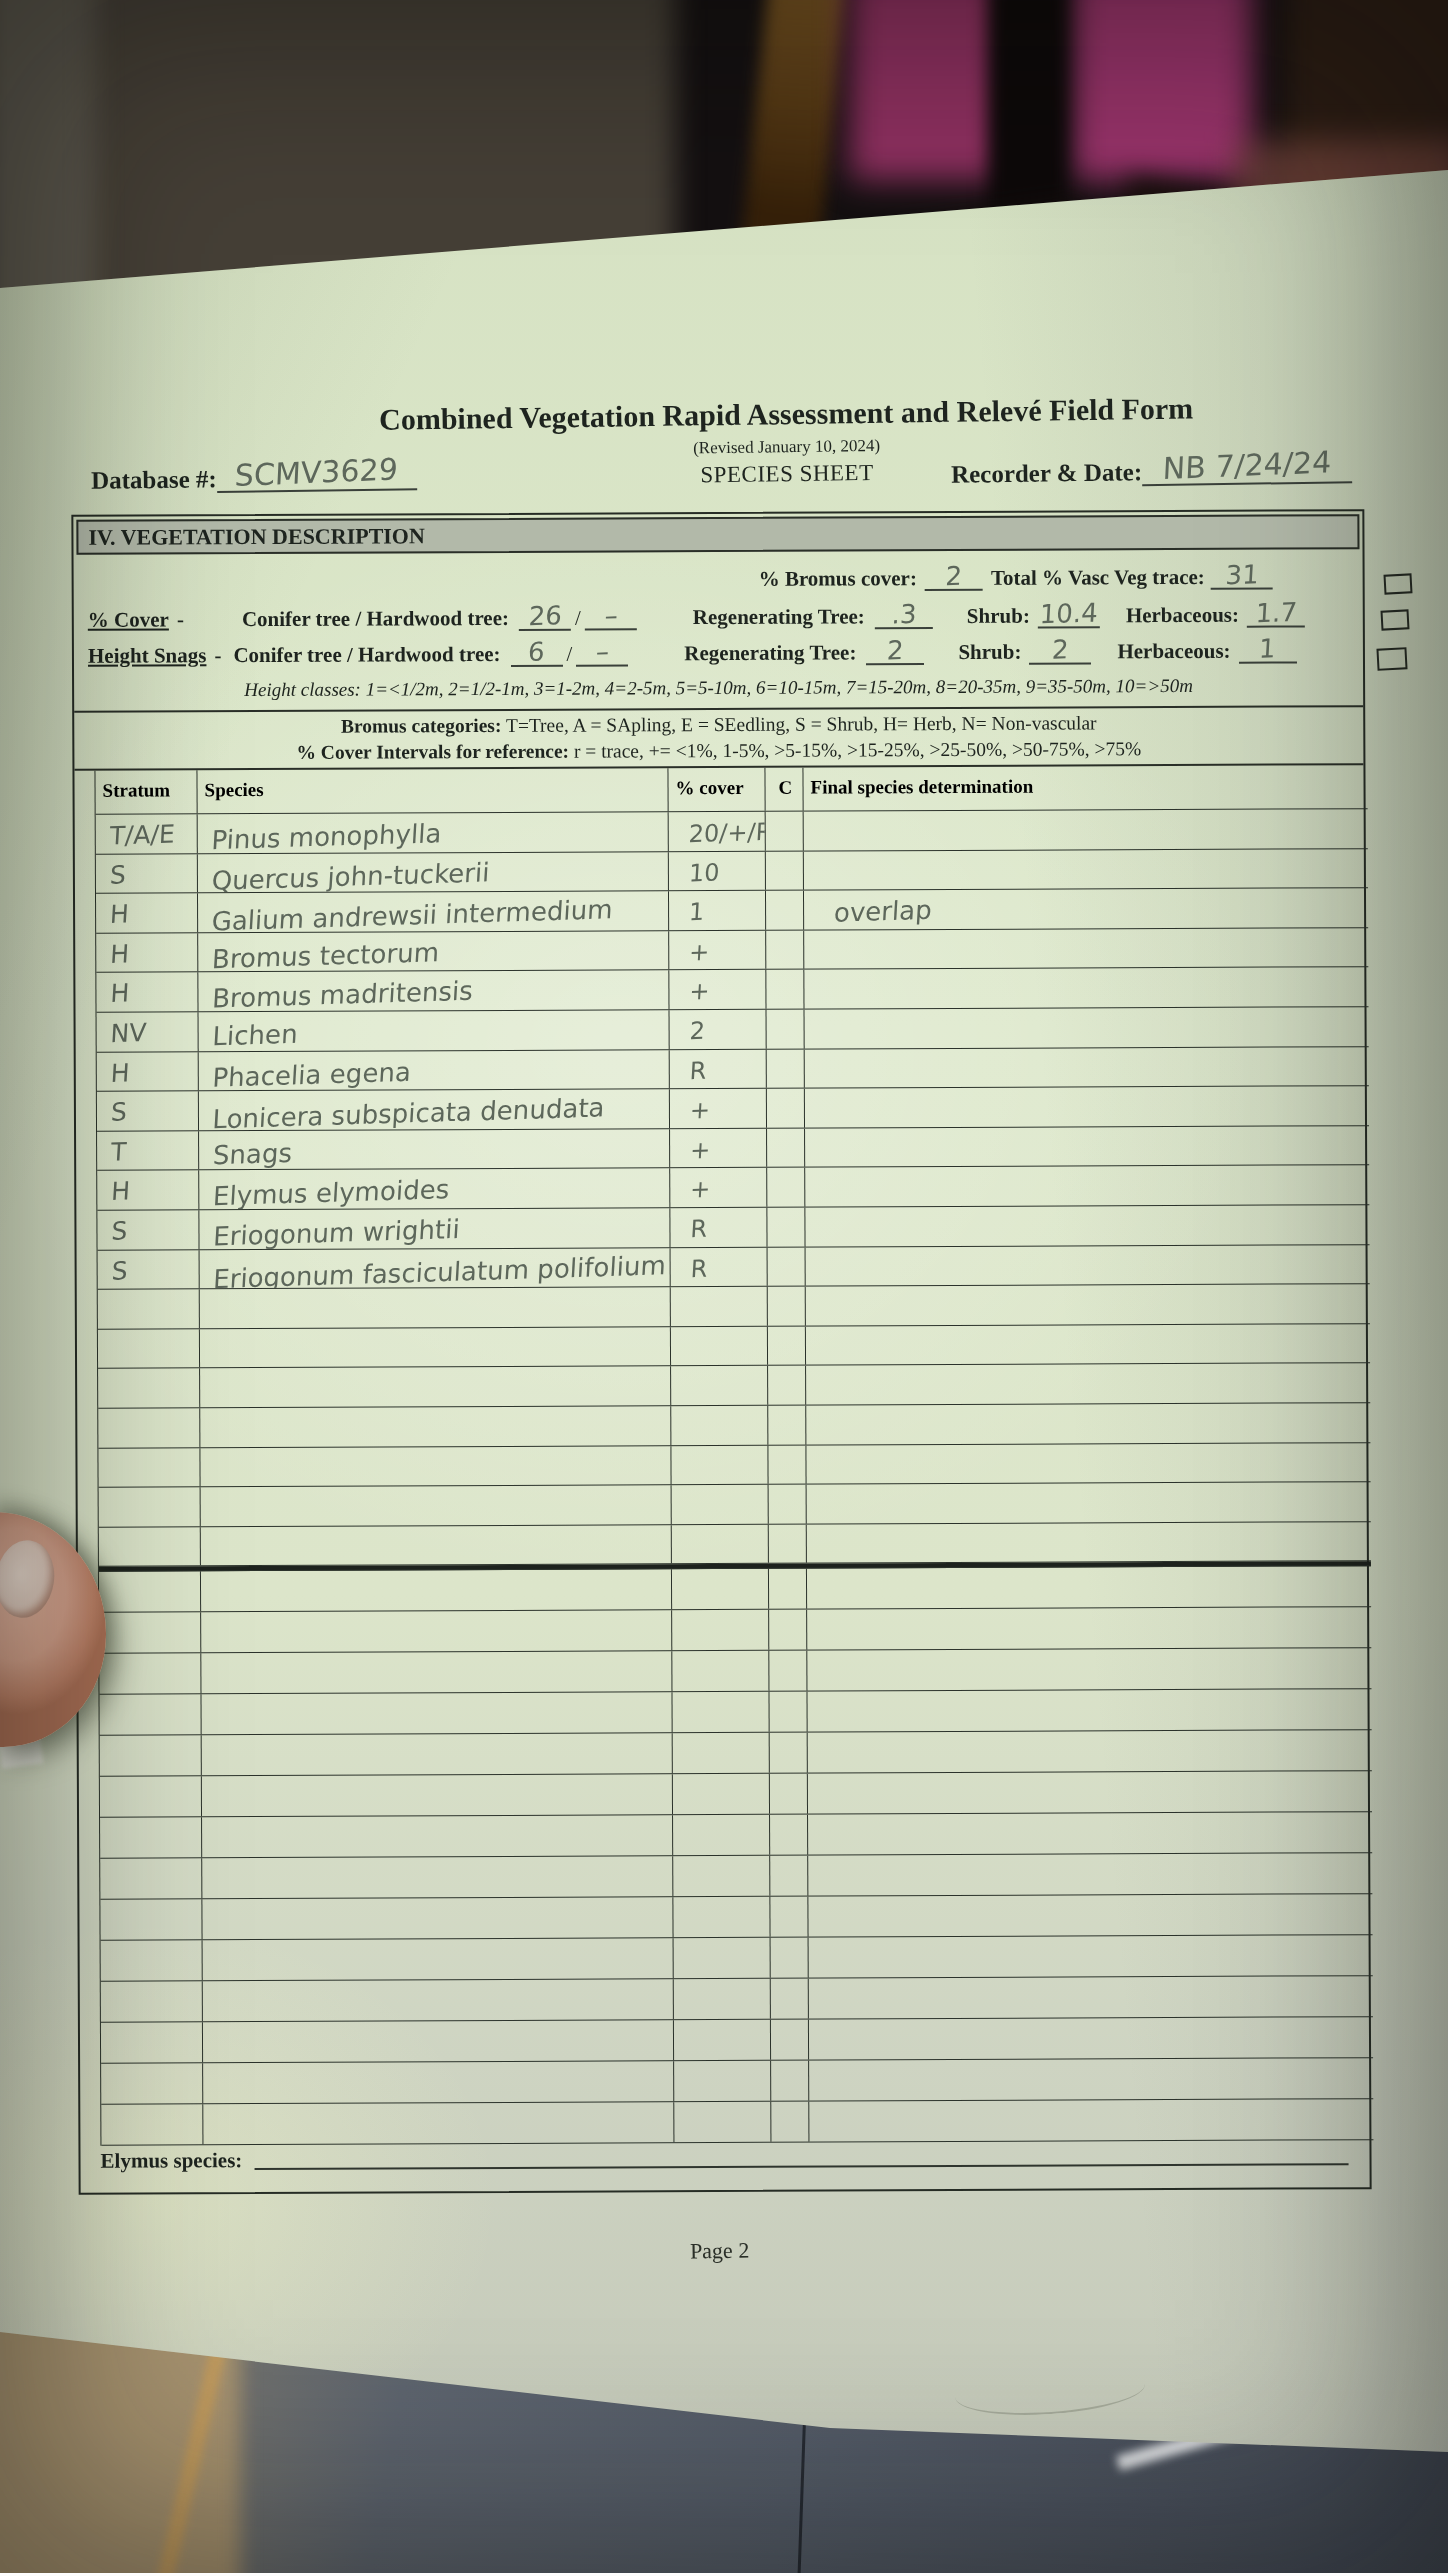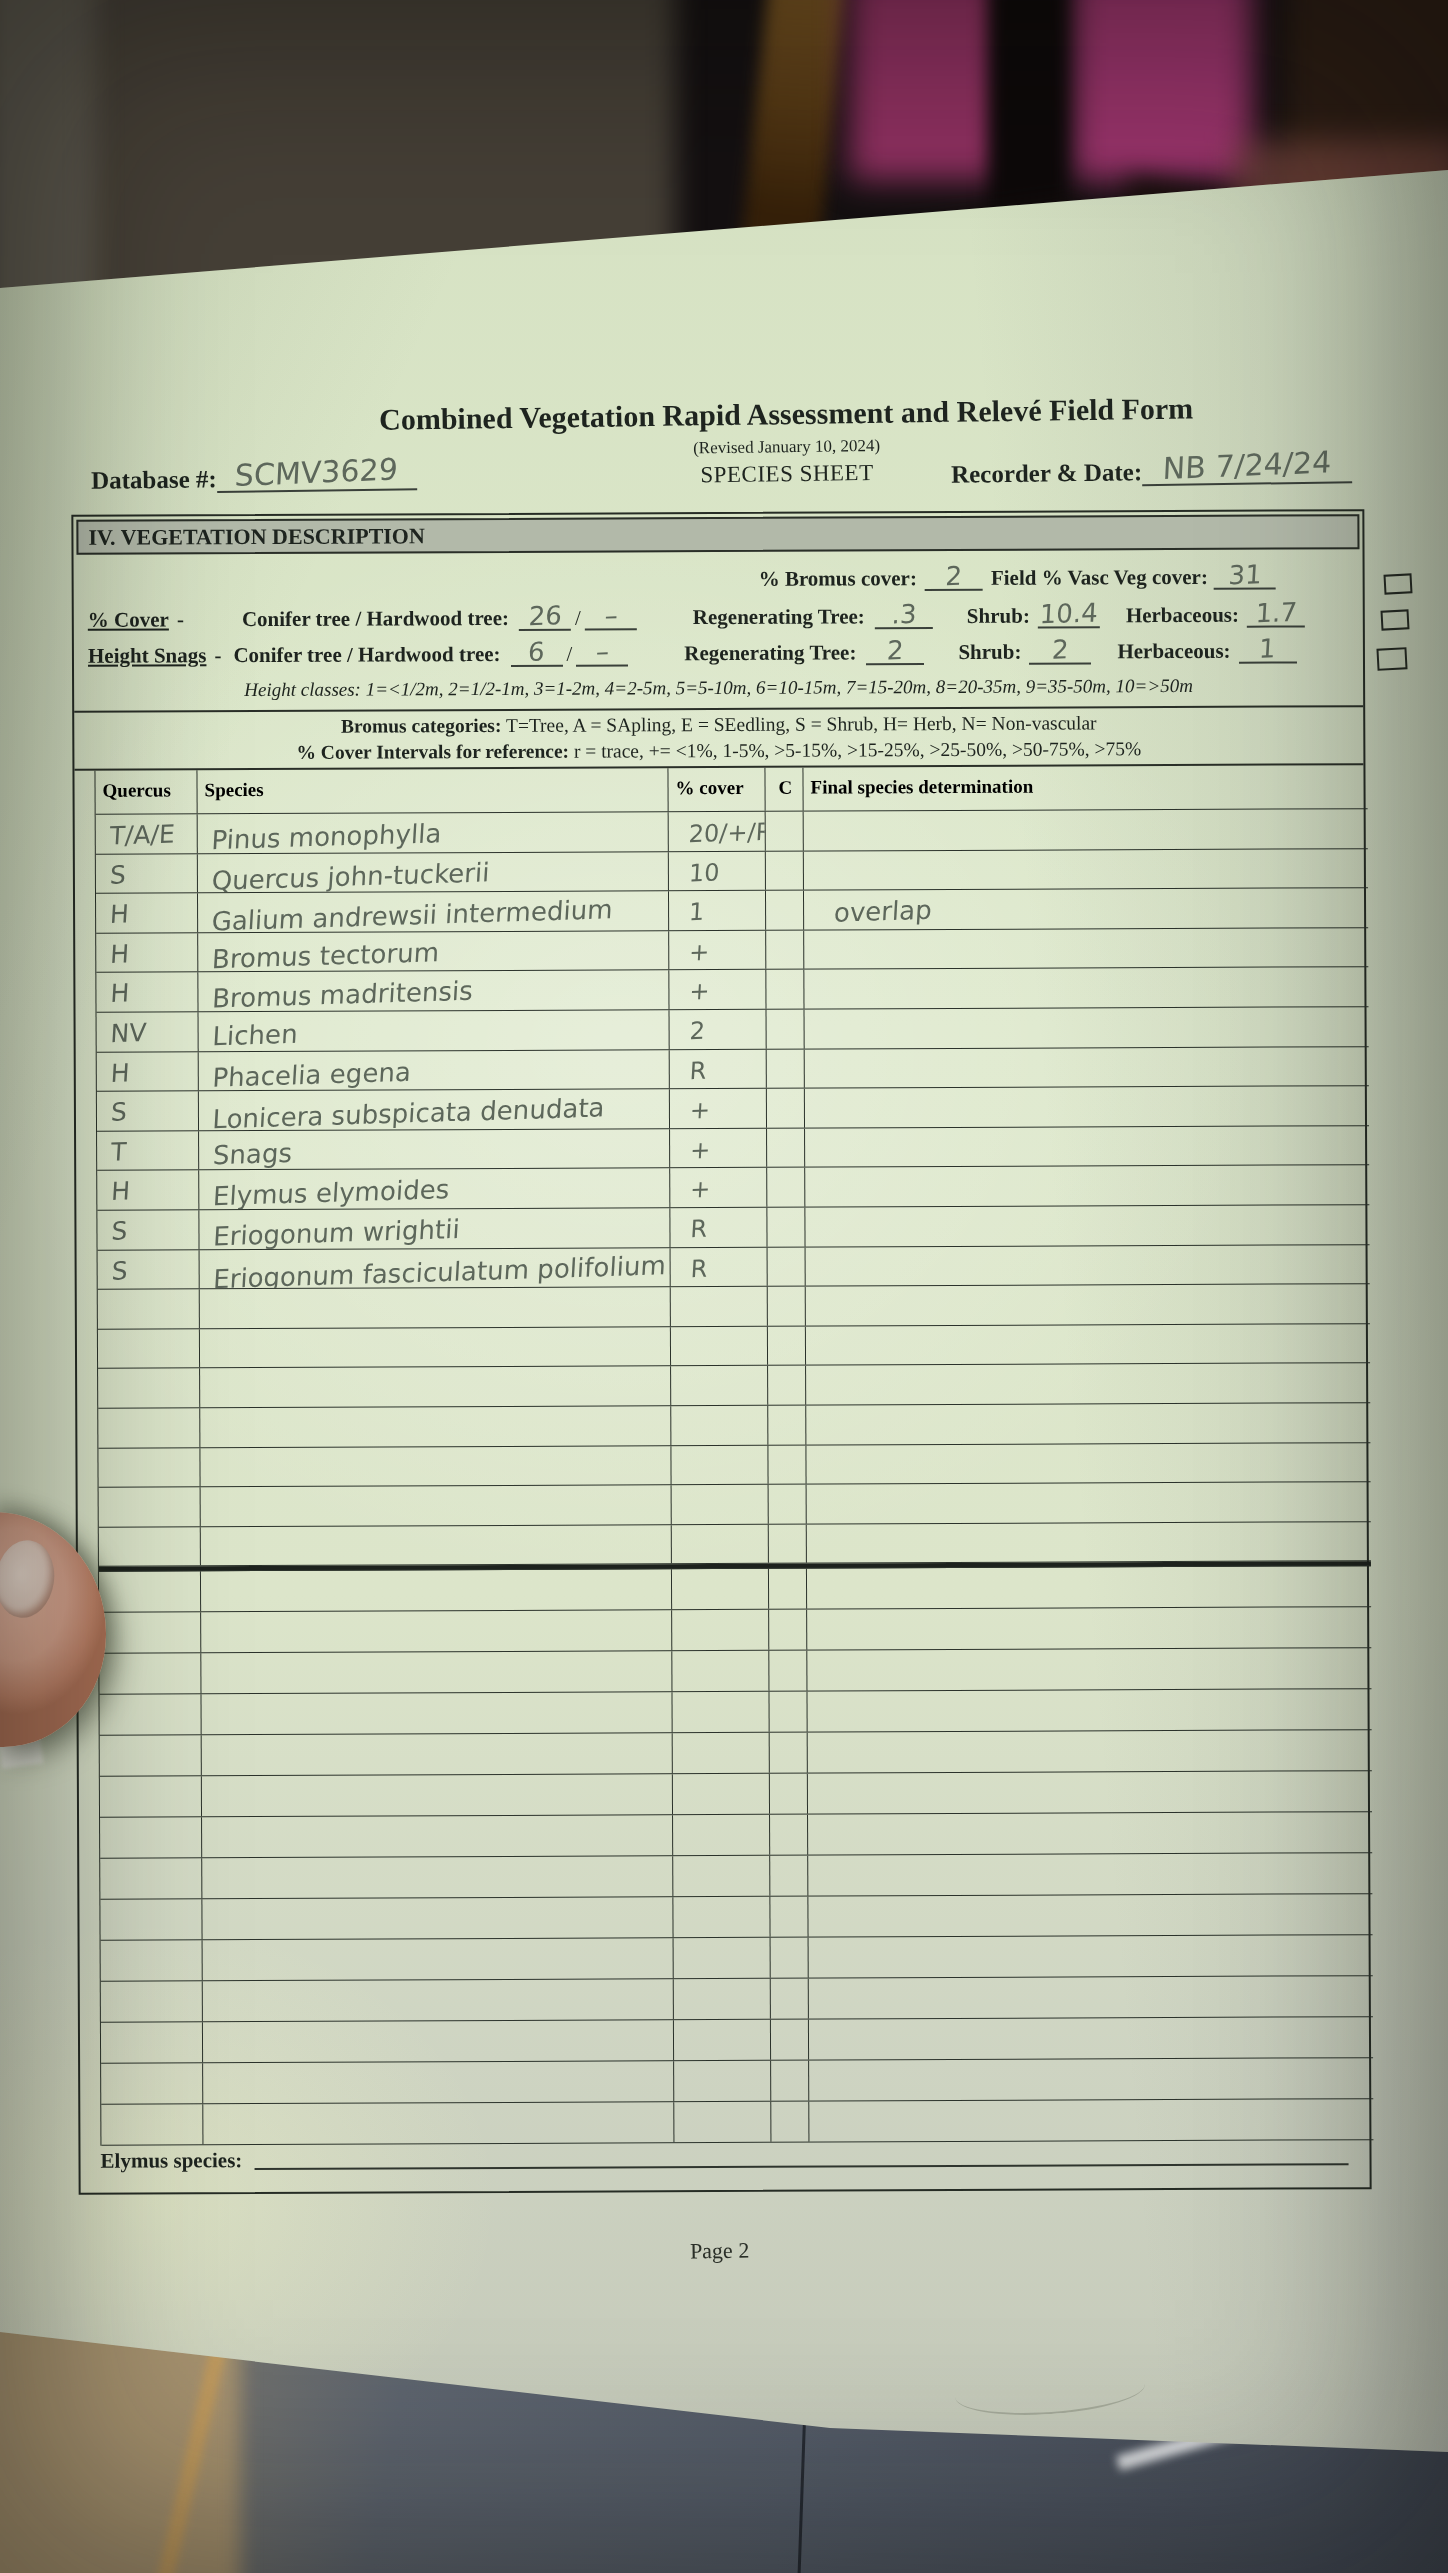--- a/index.html
+++ b/index.html
@@ -156,21 +156,21 @@
     <div class="checkbox cb1"></div>
     <div class="checkbox cb2"></div>
     <div class="checkbox cb3"></div>
 
     <div class="main-box">
       <div class="section-bar">IV.  VEGETATION DESCRIPTION</div>
 
       <div class="sum-line sum-a">
         <span class="b">% Bromus cover:</span>
         <span class="blank" style="width:58px;margin:0 8px;"><span class="hw sum-hw">2</span></span>
-        <span class="b">Field % Vasc Veg cover:</span>
+        <span class="b">Total % Vasc Veg trace:</span>
         <span class="blank" style="width:62px;margin-left:6px;"><span class="hw sum-hw">31</span></span>
       </div>
 
       <div class="sum-line sum-b">
         <span class="b u">% Cover</span>
         <span class="b" style="margin-left:8px;">-</span>
         <span class="b" style="margin-left:58px;">Conifer tree / Hardwood tree:</span>
         <span class="blank" style="width:52px;margin-left:10px;"><span class="hw sum-hw">26</span></span>
         <span style="margin:0 4px;">/</span>
         <span class="blank" style="width:52px;"><span class="hw sum-hw">–</span></span>
@@ -199,21 +199,21 @@
 
       <div class="sum-line sum-d">Height classes: 1=&lt;1/2m,  2=1/2-1m,  3=1-2m,  4=2-5m,  5=5-10m,  6=10-15m,  7=15-20m,  8=20-35m,  9=35-50m,  10=&gt;50m</div>
 
       <div class="ref-band">
         <div><span class="b">Bromus categories:</span><span> T=Tree, A = SApling, E = SEedling, S = Shrub, H= Herb, N= Non-vascular</span></div>
         <div><span class="b">% Cover Intervals for reference:</span><span> r = trace,  += &lt;1%,   1-5%,   &gt;5-15%,   &gt;15-25%,   &gt;25-50%,   &gt;50-75%,   &gt;75%</span></div>
       </div>
 
       <div class="s-table">
         <div class="t-row hdr">
-          <div class="t-cell">Quercus</div>
+          <div class="t-cell">Stratum</div>
           <div class="t-cell">Species</div>
           <div class="t-cell">% cover</div>
           <div class="t-cell" style="padding-left:13px;">C</div>
           <div class="t-cell">Final species determination</div>
         </div>
         <div>
             <div class="t-row">
               <div class="t-cell c-stratum"><span class="hw">T/A/E</span></div>
               <div class="t-cell c-species"><span class="hw">Pinus monophylla</span></div>
               <div class="t-cell c-cover"><span class="hw">20/+/R</span></div>

